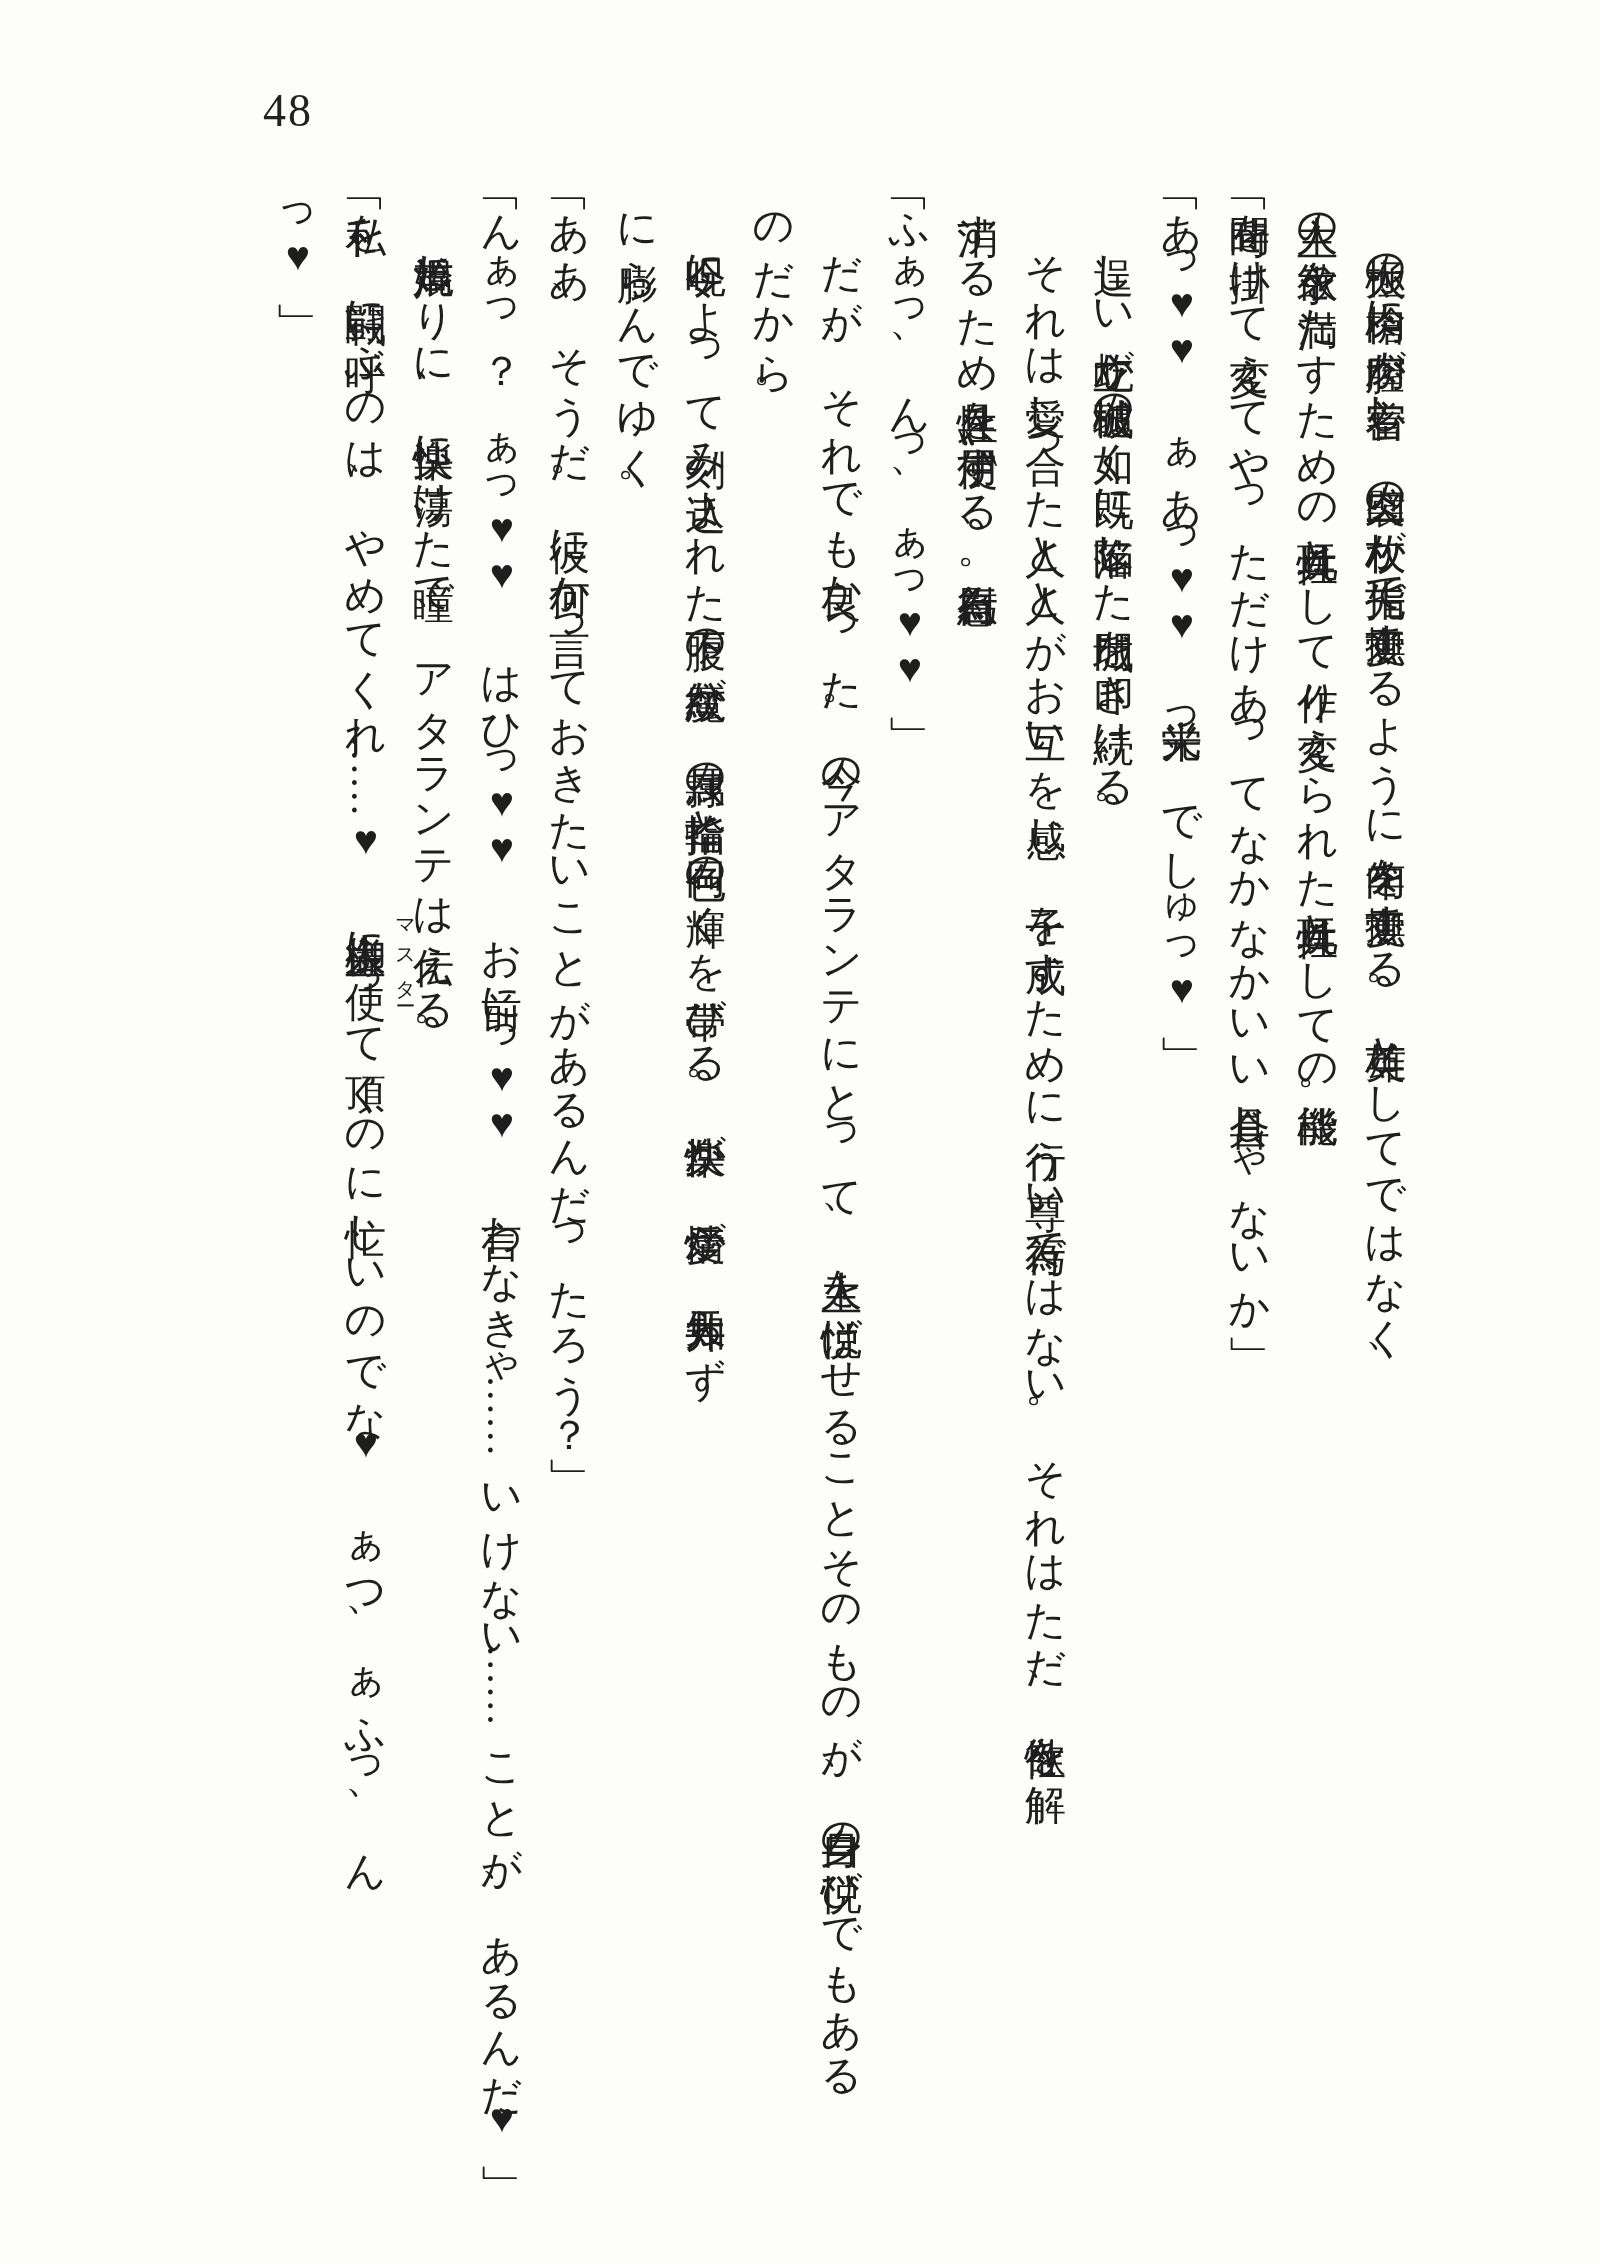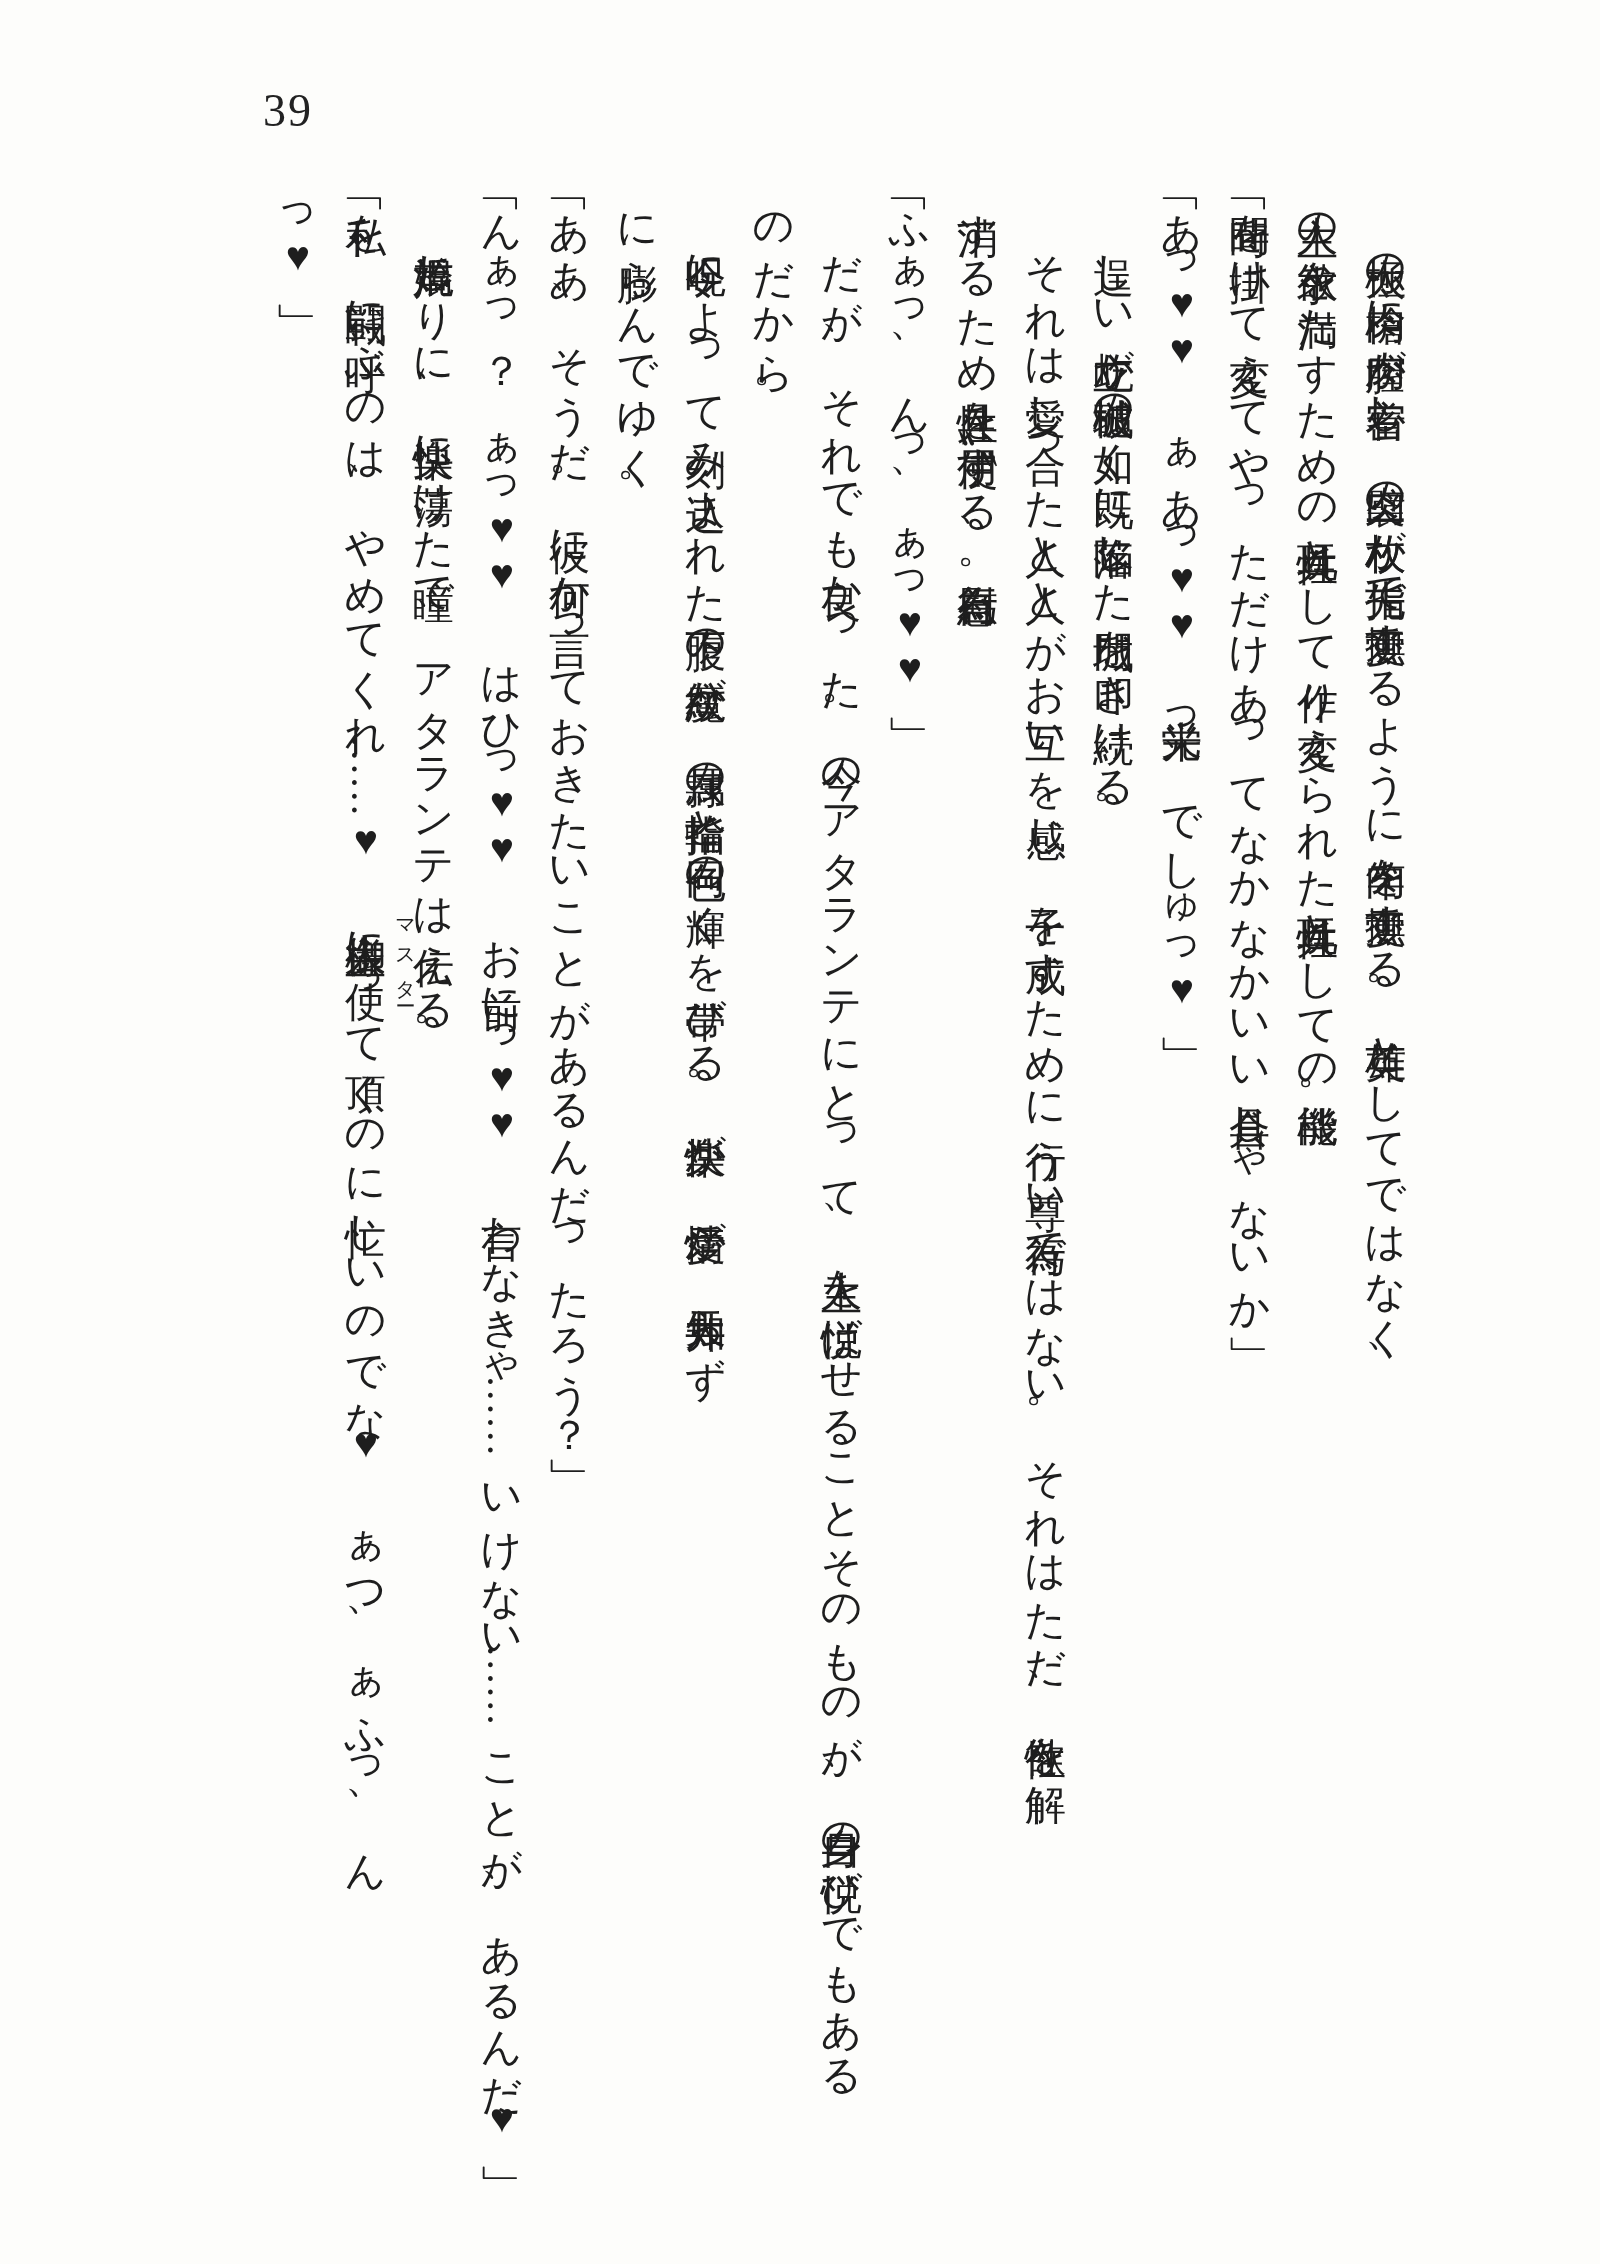--- a/index.html
+++ b/index.html
@@ -57,21 +57,21 @@
     line-height: 20px;
     letter-spacing: 7px;
     white-space: nowrap;
     color: #1e1e1e;
   }
 </style>
 </head>
 <body>
 
 <div class="page">
-  <div class="page-number">39</div>
+  <div class="page-number">48</div>
   <div class="text-block">
       <p class="text-line">　極太の肉槍に膣肉が密着し、肉襞の一枚一枚が指先で愛撫するように肉竿を愛撫する。英雄としてではなく、</p>
       <p class="text-line">主人の欲求を満たすための性玩具として作り変えられた性玩具としての機能。</p>
       <p class="text-line">「時間を掛けて変えてやっただけあってなかなかいい具合じゃないか」</p>
       <p class="text-line">「あっ♥♥　ぁあっ♥♥　光栄っ、でしゅっ♥」</p>
       <p class="text-line">　逞しい屹立が破城槌の如く既に陥落した城門を叩き続ける。</p>
       <p class="text-line">　それは愛し合った人と人とがお互いを感じ、子を成すために行う尊い行為ではない。それはただ、性欲を解</p>
       <p class="text-line">消するため性具を〝使用〟する、自慰行為。</p>
       <p class="text-line">「ふぁっ、んっ、ぁっ♥♥」</p>
       <p class="text-line">　だが、それでも良かった。今のアタランテにとって、主人を悦ばせることそのものが、自身の悦びでもある</p>

